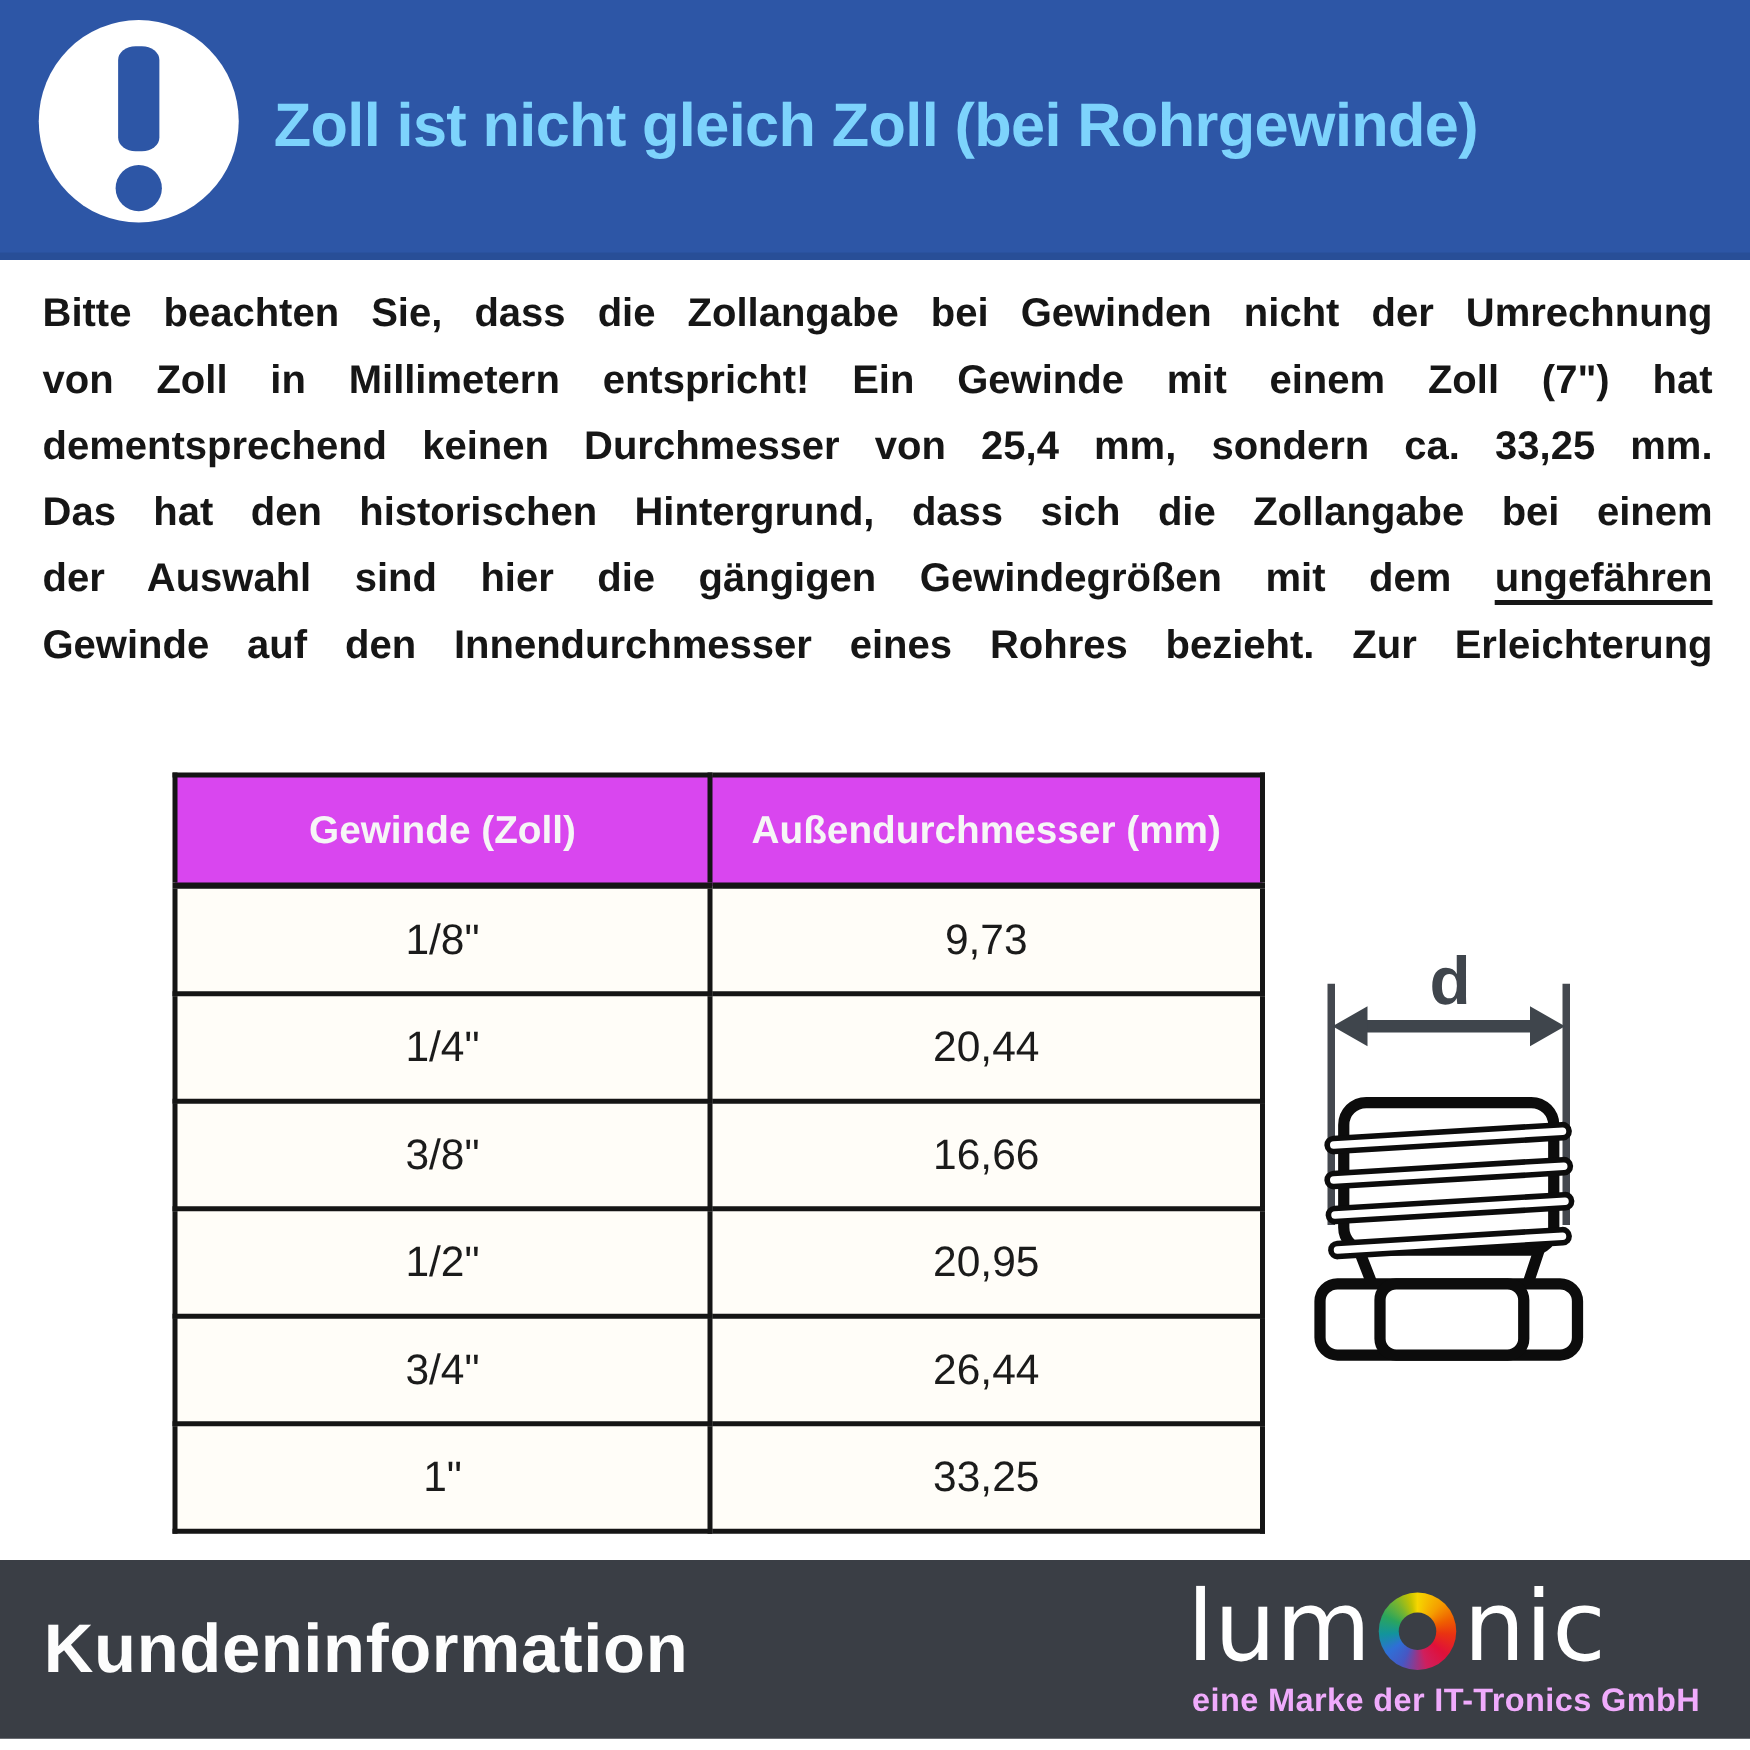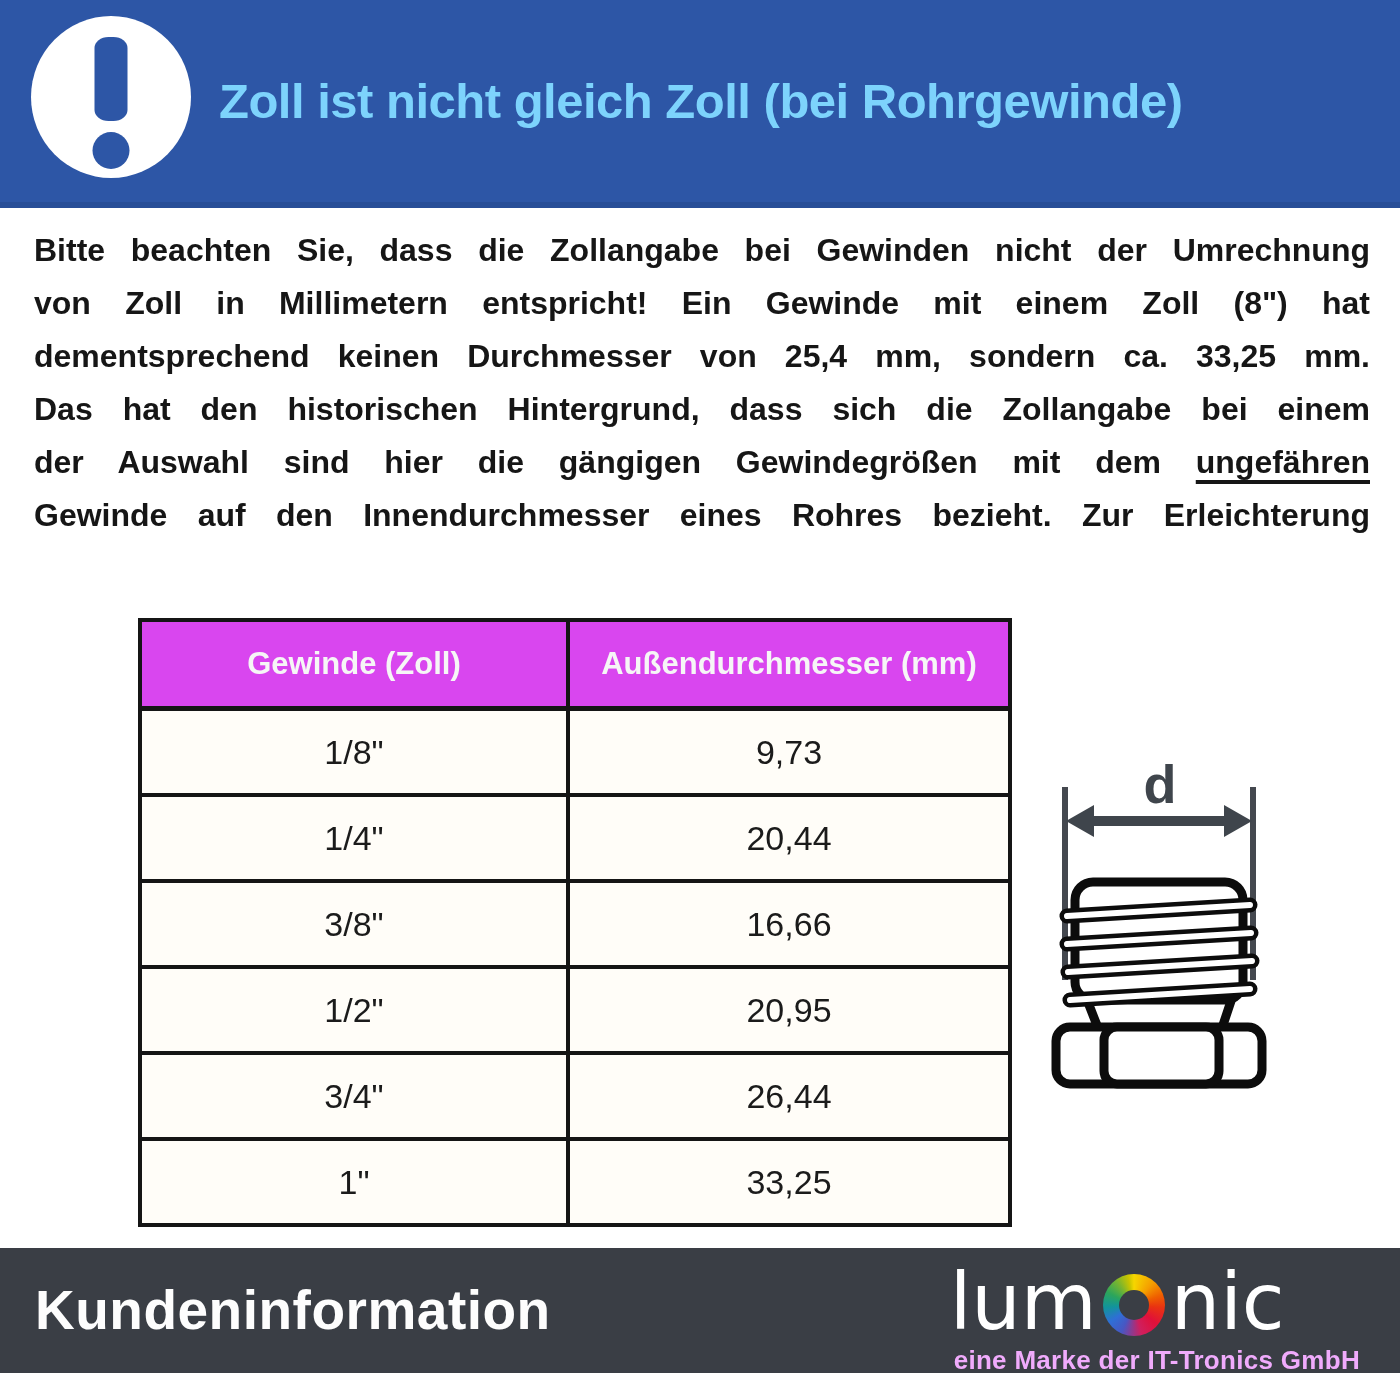--- a/index.html
+++ b/index.html
@@ -64,21 +64,21 @@
   }
   .spec-table td { height:80px; background:#fffdf8; font-weight:normal; }
   .col-zoll { width:422px; }
   .col-mm   { width:436px; }
 
   
   .diagram { position:absolute; left:1030px; top:745px; }
 
   
   .footer {
-    position:absolute; left:0; top:1248px; width:1400px; height:125px;
+    position:absolute; left:0; top:1248px; width:1400px; height:143px;
     background:#3a3e45;
   }
   .footer-title {
     position:absolute; left:35px; top:50%; transform:translateY(-52%);
     color:#fdfdfd; font-size:55px; font-weight:bold; letter-spacing:0.5px;
   }
   .brand { position:absolute; right:40px; top:14px; }
   .brand-name {
     display:flex; align-items:center;
     color:#ffffff; font-size:78px; font-weight:normal;
@@ -112,21 +112,21 @@
   <div class="header">
     <div class="alert-circle">
       <div class="excl-bar"></div>
       <div class="excl-dot"></div>
     </div>
     <div class="header-title">Zoll ist nicht gleich Zoll (bei Rohrgewinde)</div>
   </div>
 
   <div class="intro">
     <div class="line">Bitte beachten Sie, dass die Zollangabe bei Gewinden nicht der Umrechnung</div>
-    <div class="line">von Zoll in Millimetern entspricht! Ein Gewinde mit einem Zoll (8") hat</div>
+    <div class="line">von Zoll in Millimetern entspricht! Ein Gewinde mit einem Zoll (7") hat</div>
     <div class="line">dementsprechend keinen Durchmesser von 25,4 mm, sondern ca. 33,25 mm.</div>
     <div class="line">Das hat den historischen Hintergrund, dass sich die Zollangabe bei einem</div>
     <div class="line"><span>der Auswahl sind hier die gängigen Gewindegrößen mit dem </span><span class="u">ungefähren</span></div>
     <div class="line">Gewinde auf den Innendurchmesser eines Rohres bezieht. Zur Erleichterung</div>
   </div>
 
   <table class="spec-table">
     <thead>
       <tr>
         <th class="col-zoll">Gewinde (Zoll)</th>

